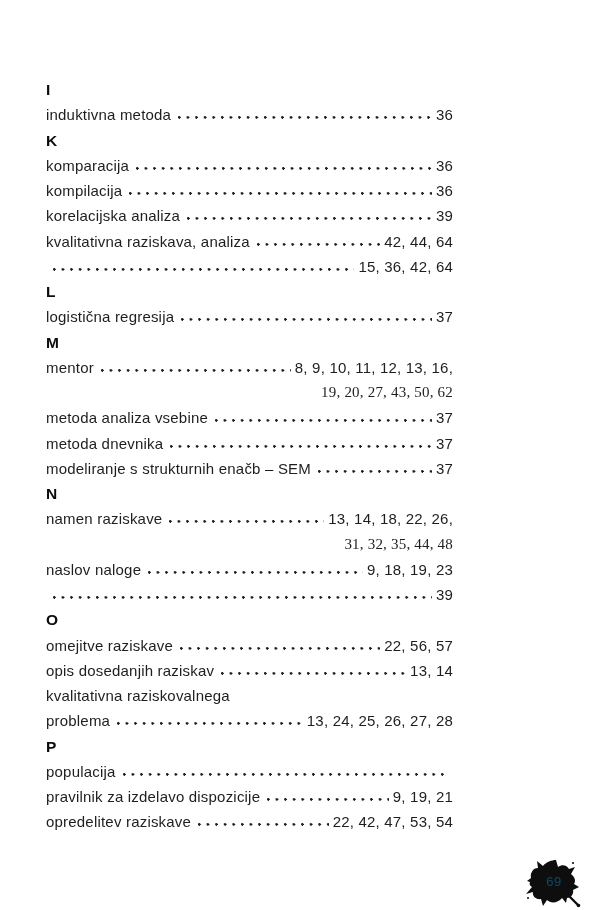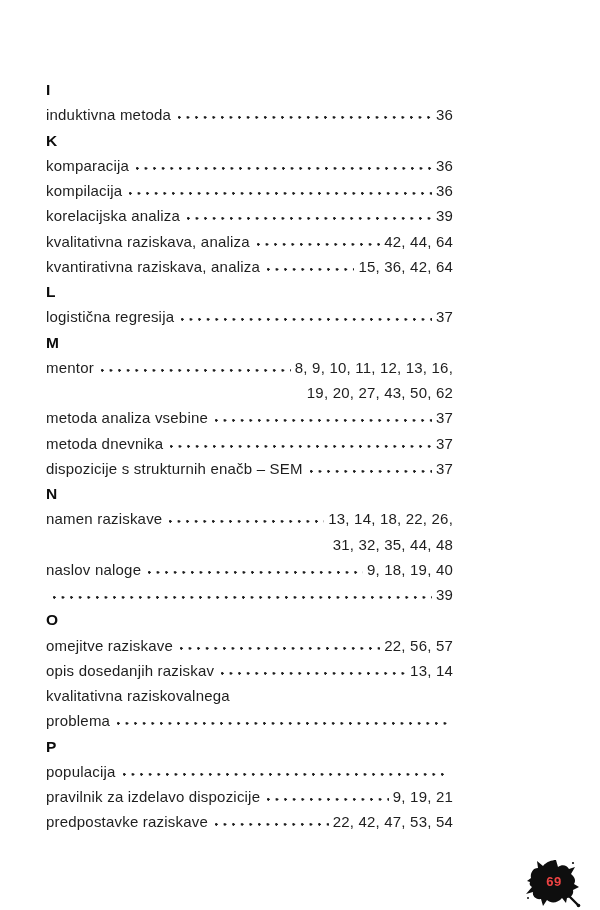--- a/index.html
+++ b/index.html
@@ -29,45 +29,45 @@
     white-space: nowrap;
   }
   .row.letter .letter-label {
     font-weight: bold;
     font-size: 15.5px;
     color: #0c0c0c;
     letter-spacing: 0.4px;
   }
   .term { flex: 0 0 auto; }
   .pages { flex: 0 0 auto; text-align: left; }
-  .row.cont { justify-content: flex-end; }
+  .row.cont { justify-content: flex-end; font-family: Liberation Serif, serif; }
   .leader {
     flex: 1 1 12px;
     min-width: 12px;
     height: 5px;
     margin: 0 4px 0 7px;
     background-image: radial-gradient(circle at 1.3px 2.4px, #1e1e1e 1.1px, rgba(0,0,0,0) 1.5px);
     background-size: 8.6px 5px;
     background-repeat: repeat-x;
     background-position: 0 0;
   }
   .badge {
     position: absolute;
     left: 521px; top: 854px;
     width: 62px; height: 56px;
   }
   .badge svg { position: absolute; left: 0; top: 0; }
   .badge-num {
     position: absolute;
     left: 33px; top: 27px;
     transform: translate(-50%, -50%);
-    font-weight: bold;
+    font-weight: normal;
     font-size: 13px;
     letter-spacing: 0.5px;
-    color: #ef4444;
+    color: #0c4a6e;
   }
 </style>
 </head>
 <body>
 
 <div class="page">
 
   <div class="index" id="index-list">
       <div class="row letter">
         <span class="letter-label">I</span>
@@ -94,21 +94,20 @@
         <span class="term">korelacijska analiza</span>
         <span class="leader"></span>
         <span class="pages">39</span>
       </div>
       <div class="row entry">
         <span class="term">kvalitativna raziskava, analiza</span>
         <span class="leader"></span>
         <span class="pages">42, 44, 64</span>
       </div>
       <div class="row entry">
-        <span class="term">kvantirativna raziskava, analiza</span>
         <span class="leader"></span>
         <span class="pages">15, 36, 42, 64</span>
       </div>
       <div class="row letter">
         <span class="letter-label">L</span>
       </div>
       <div class="row entry">
         <span class="term">logistična regresija</span>
         <span class="leader"></span>
         <span class="pages">37</span>
@@ -128,39 +127,39 @@
         <span class="term">metoda analiza vsebine</span>
         <span class="leader"></span>
         <span class="pages">37</span>
       </div>
       <div class="row entry">
         <span class="term">metoda dnevnika</span>
         <span class="leader"></span>
         <span class="pages">37</span>
       </div>
       <div class="row entry">
-        <span class="term">dispozicije s strukturnih enačb – SEM</span>
+        <span class="term">modeliranje s strukturnih enačb – SEM</span>
         <span class="leader"></span>
         <span class="pages">37</span>
       </div>
       <div class="row letter">
         <span class="letter-label">N</span>
       </div>
       <div class="row entry">
         <span class="term">namen raziskave</span>
         <span class="leader"></span>
         <span class="pages">13, 14, 18, 22, 26,</span>
       </div>
       <div class="row cont">
         <span class="pages">31, 32, 35, 44, 48</span>
       </div>
       <div class="row entry">
         <span class="term">naslov naloge</span>
         <span class="leader"></span>
-        <span class="pages">9, 18, 19, 40</span>
+        <span class="pages">9, 18, 19, 23</span>
       </div>
       <div class="row entry">
         <span class="leader"></span>
         <span class="pages">39</span>
       </div>
       <div class="row letter">
         <span class="letter-label">O</span>
       </div>
       <div class="row entry">
         <span class="term">omejitve raziskave</span>
@@ -171,35 +170,36 @@
         <span class="term">opis dosedanjih raziskav</span>
         <span class="leader"></span>
         <span class="pages">13, 14</span>
       </div>
       <div class="row entry">
         <span class="term">kvalitativna raziskovalnega</span>
       </div>
       <div class="row entry">
         <span class="term">problema</span>
         <span class="leader"></span>
+        <span class="pages">13, 24, 25, 26, 27, 28</span>
       </div>
       <div class="row letter">
         <span class="letter-label">P</span>
       </div>
       <div class="row entry">
         <span class="term">populacija</span>
         <span class="leader"></span>
       </div>
       <div class="row entry">
         <span class="term">pravilnik za izdelavo dispozicije</span>
         <span class="leader"></span>
         <span class="pages">9, 19, 21</span>
       </div>
       <div class="row entry">
-        <span class="term">predpostavke raziskave</span>
+        <span class="term">opredelitev raziskave</span>
         <span class="leader"></span>
         <span class="pages">22, 42, 47, 53, 54</span>
       </div>
     </div>
 
   <div class="badge">
     <svg width="62" height="56" viewBox="0 0 62 56">
       <path fill="#0e0e0e" d="
         M35 6
         L37 13

